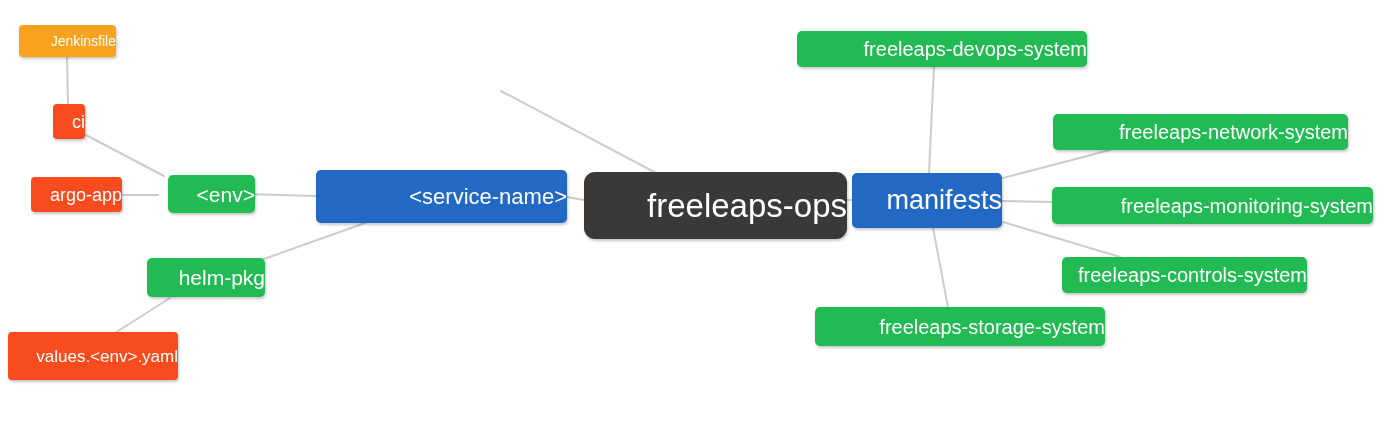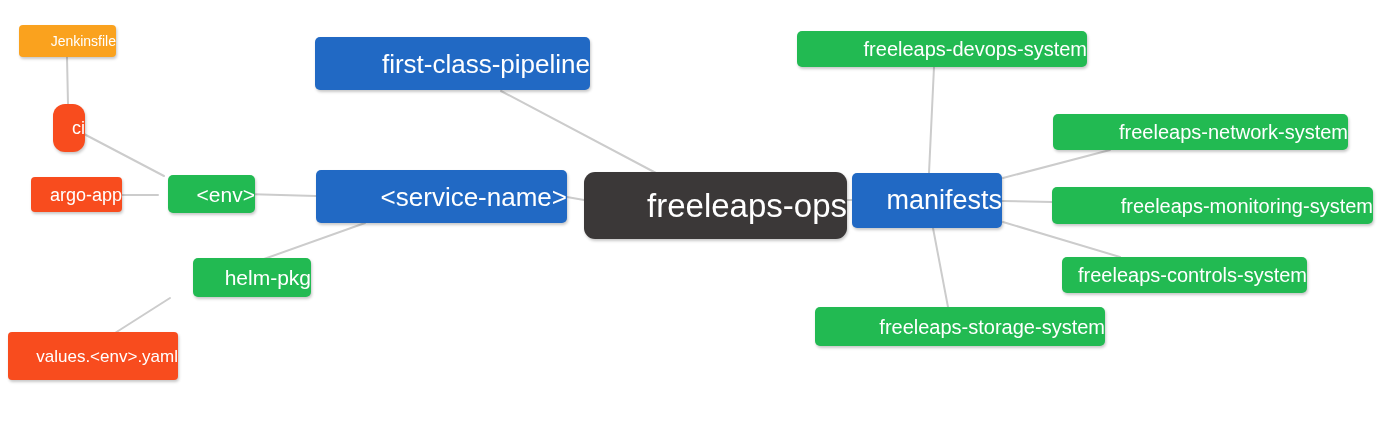--- a/index.html
+++ b/index.html
@@ -42,28 +42,28 @@
   }
   .node .lbl { line-height: 1; }
   .c-root   { background: #3b3838; }
   .c-branch { background: #2169c4; }
   .c-green  { background: #22ba52; }
   .c-red    { background: #f84c1e; }
   .c-orange { background: #faa21e; }
 
   
   #n-jenkinsfile { left:19px;  top:25px;  width:97px;  height:32px; font-size:14px; border-radius:4px; }
-  #n-ci          { left:53px;  top:104px; width:32px;  height:48px; font-size:18px; border-radius:12px; }
+  #n-ci          { left:53px;  top:104px; width:32px;  height:35px; font-size:18px; border-radius:4px; }
   #n-argo-app    { left:31px;  top:177px; width:91px;  height:35px; font-size:18px; border-radius:4px; }
   #n-env         { left:168px; top:175px; width:87px;  height:38px; font-size:21px; }
-  #n-helm-pkg    { left:147px; top:258px; width:118px; height:39px;margin-left:46px; }
+  #n-helm-pkg    { left:147px; top:258px; width:118px; height:39px; }
   #n-helm-pkg    { font-size:21px; }
   #n-values      { left:8px;   top:332px; width:170px; height:48px; font-size:17px; border-radius:4px; }
   #n-pipeline    { left:315px; top:37px;  width:275px; height:53px; font-size:26px; }
-  #n-service     { left:316px; top:170px; width:251px; height:53px; font-size:26px; }
+  #n-service     { left:316px; top:170px; width:251px; height:53px; font-size:22px; }
   #n-ops         { left:584px; top:172px; width:263px; height:67px; font-size:33px;border-radius:11px; }
   #n-manifests   { left:852px; top:173px; width:150px; height:55px; font-size:27px; }
   #n-devops      { left:797px; top:31px;  width:290px; height:36px; font-size:20px; }
   #n-network     { left:1053px;top:114px; width:295px; height:36px; font-size:20px; }
   #n-monitoring  { left:1052px;top:187px; width:321px; height:37px; font-size:20px; }
   #n-controls    { left:1062px;top:257px; width:245px; height:36px; font-size:20px; }
   #n-storage     { left:815px; top:307px; width:290px; height:39px; font-size:20px; }
 </style>
 </head>
 <body>
@@ -104,23 +104,20 @@
   </div>
 
   <div id="n-helm-pkg" class="node c-green">
     <span class="lbl">helm-pkg</span>
   </div>
 
   <div id="n-values" class="node c-red">
     <span class="lbl">values.&lt;env&gt;.yaml</span>
   </div>
 
-  <div id="n-pipeline" class="node c-branch">
-    <span class="lbl">first-class-pipeline</span>
-  </div>
 
   <div id="n-service" class="node c-branch">
     <span class="lbl">&lt;service-name&gt;</span>
   </div>
 
   <div id="n-ops" class="node c-root">
     <span class="lbl">freeleaps-ops</span>
   </div>
 
   <div id="n-manifests" class="node c-branch">

